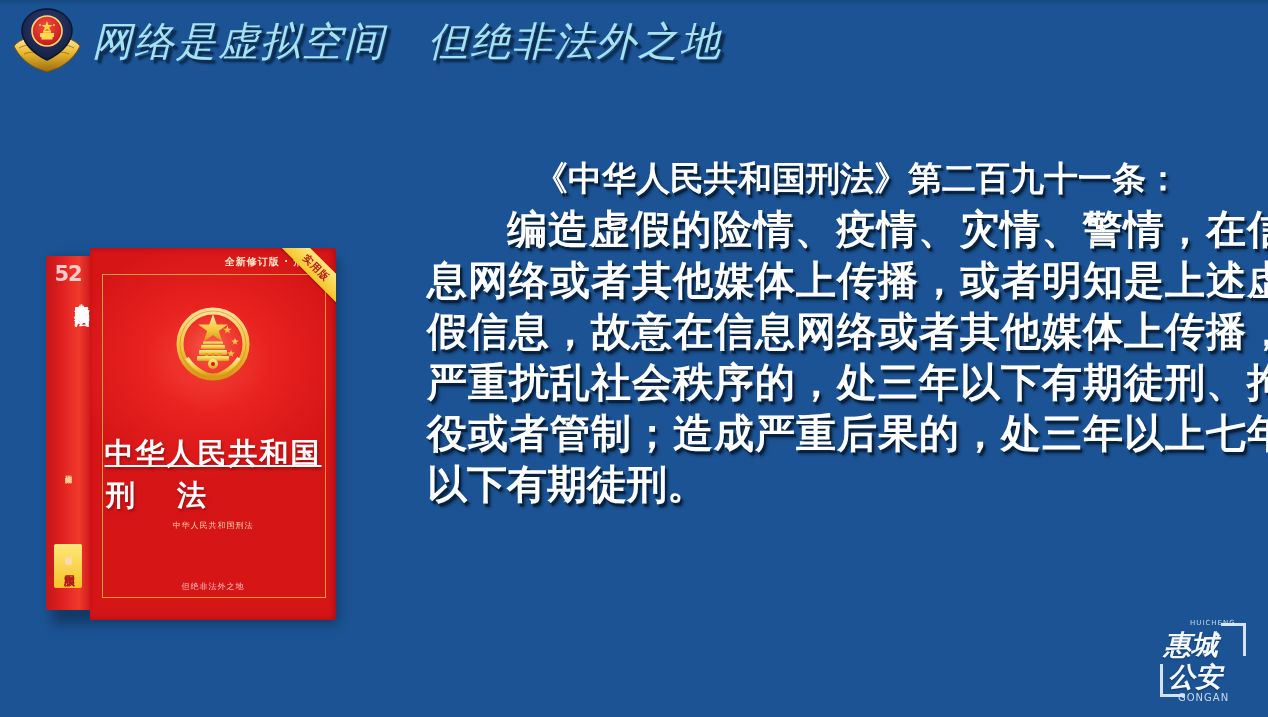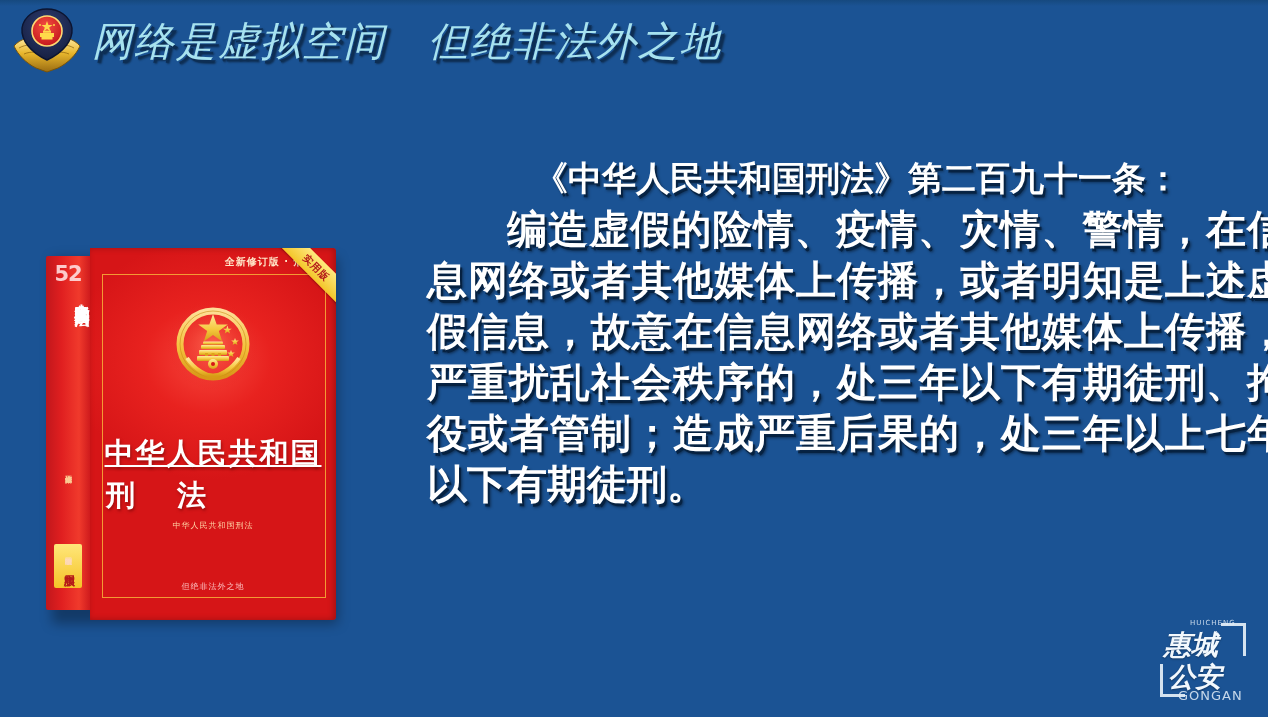--- a/index.html
+++ b/index.html
@@ -90,21 +90,21 @@
     text-shadow:2px 3px 0 rgba(5,30,60,.85), 3px 4px 3px rgba(0,0,0,.45);}
 
   
   .watermark{position:absolute;right:18px;bottom:14px;width:92px;height:86px;}
   .wm-bracket-tr{position:absolute;right:4px;top:6px;width:22px;height:30px;
     border-top:3px solid #eaf3fb;border-right:3px solid #eaf3fb;opacity:.9;}
   .wm-bracket-bl{position:absolute;left:2px;bottom:6px;width:22px;height:30px;
     border-bottom:3px solid #eaf3fb;border-left:3px solid #eaf3fb;opacity:.9;}
   .wm-pinyin-top{position:absolute;left:32px;top:2px;color:#e3eef8;font-size:7px;
     letter-spacing:1px;opacity:.85;}
-  .wm-pinyin-bot{position:absolute;left:20px;bottom:0px;color:#e3eef8;font-size:13px;
+  .wm-pinyin-bot{position:absolute;left:20px;bottom:0px;color:#e3eef8;font-size:10px;
     letter-spacing:1px;opacity:.85;}
   .wm-chars{position:absolute;left:6px;top:12px;width:84px;height:66px;
     color:#f2f8fd;font-weight:bold;font-size:27px;line-height:32px;
     font-style:italic;letter-spacing:0px;
     text-shadow:0 1px 2px rgba(0,0,0,.35);}
   .wm-chars div{white-space:nowrap;}
   .wm-r2{padding-left:4px;}
 </style>
 </head>
 <body>

